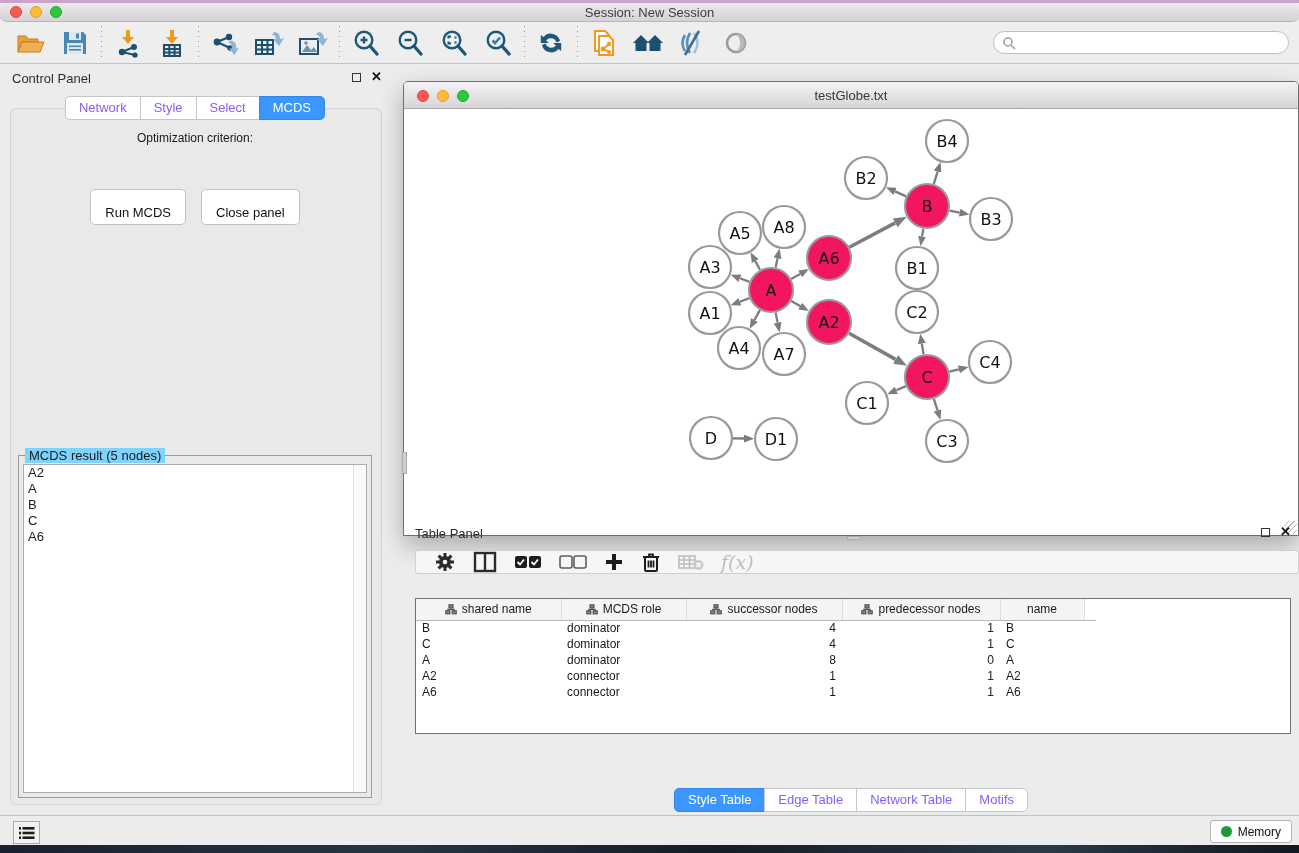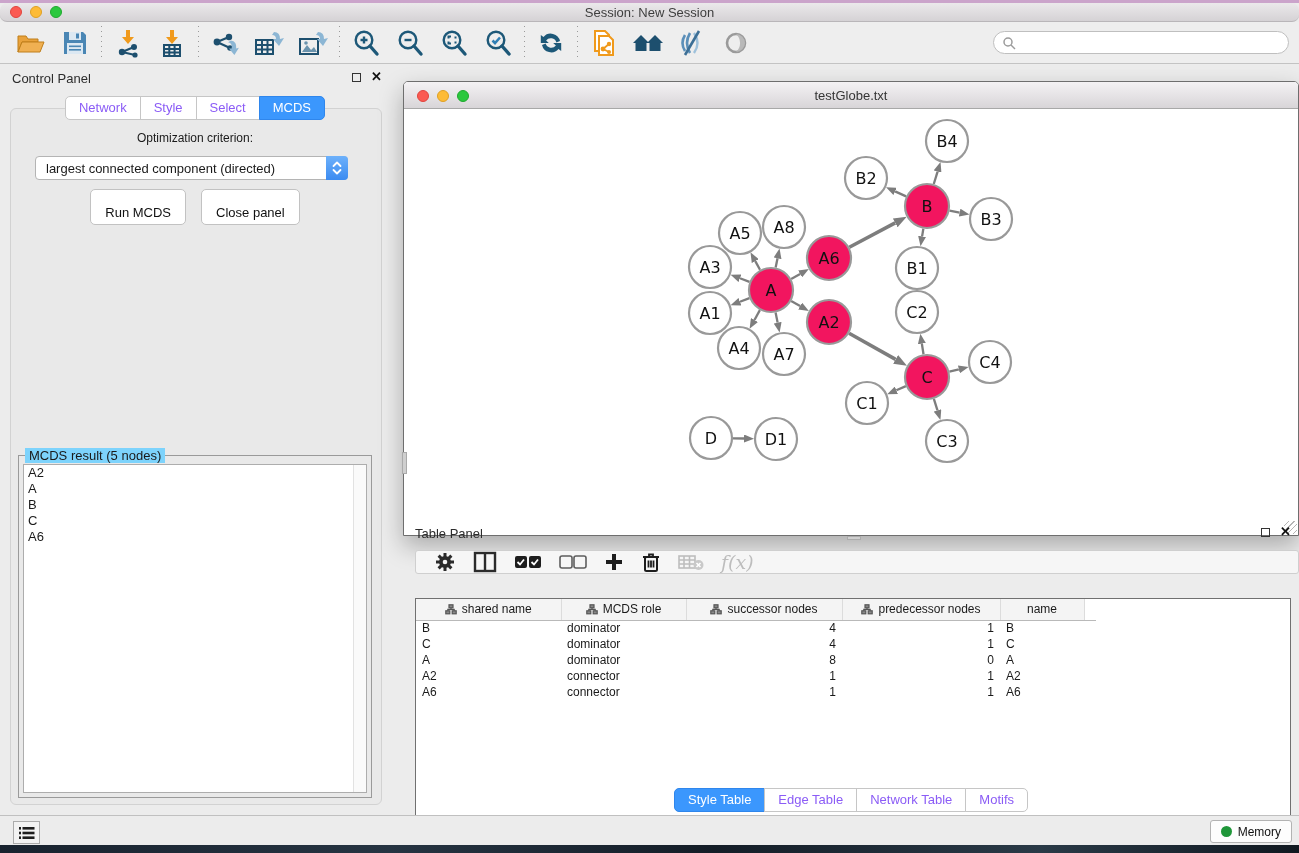--- a/index.html
+++ b/index.html
@@ -67,21 +67,21 @@
   .net-canvas { position:absolute; left:0; top:27px; right:0; bottom:0; background:#fff; overflow:hidden; }
   .left-grip { position:absolute; left:-2px; top:370px; width:5px; height:22px; background:#cfcfcf; border:1px solid #aaa; }
   .corner-grip { position:absolute; right:1px; bottom:1px; width:13px; height:13px;
     background:repeating-linear-gradient(135deg, rgba(0,0,0,0) 0 3px, #b5b5b5 3px 4px); }
   .bottom-grip { position:absolute; left:443px; bottom:-5px; width:14px; height:4px; background:#cfcfcf; border:1px solid #ababab; }
 
   
   .table-panel { position:absolute; left:403px; top:520px; width:896px; height:295px; }
   .tp-toolbar { position:absolute; left:12px; right:0; top:30px; height:24px; background:#f6f6f6;
     border:1px solid #cfcfcf; border-radius:3px; display:flex; align-items:center; gap:17px; padding-left:18px; }
-  .tp-table-wrap { position:absolute; left:12px; right:8px; top:78px; height:246px; background:#fff; border:1px solid #707070; overflow:hidden; }
+  .tp-table-wrap { position:absolute; left:12px; right:8px; top:78px; height:136px; background:#fff; border:1px solid #707070; overflow:hidden; }
   table.data { border-collapse:collapse; table-layout:fixed; font-size:12px; }
   table.data th { background:#f4f4f4; border-right:1px solid #dcdcdc; border-bottom:1px solid #b9b9b9;
     font-weight:normal; height:21px; text-align:center; white-space:nowrap; overflow:hidden; }
   table.data th .hdr-inner { display:flex; align-items:center; justify-content:center; gap:5px; }
   table.data td { height:16px; padding:0 6px; white-space:nowrap; overflow:hidden; }
   td.al { text-align:left; padding-left:10px; }
   td.ar { text-align:right; padding-right:18px; }
   .table-tabs-row { position:absolute; left:0; right:0; top:268px; text-align:center; }
 
   
@@ -268,29 +268,20 @@
     <span class="close-x">✕</span>
   </div>
   <div class="tab-page"></div>
   <div class="control-tabs-row"><span class="seg">
         <span class="tab">Network</span>
         <span class="tab">Style</span>
         <span class="tab">Select</span>
         <span class="tab active">MCDS</span>
       </span></div>
   <div class="opt-label">Optimization criterion:</div>
-  <div class="dropdown">
-    <span class="dd-text">largest connected component (directed)</span>
-    <span class="dd-stepper">
-      <svg width="12" height="16" viewBox="0 0 12 16">
-          <path d="M2.5 6 L6 2.5 L9.5 6" fill="none" stroke="#fff" stroke-width="1.8" stroke-linecap="round" stroke-linejoin="round"></path>
-          <path d="M2.5 10 L6 13.5 L9.5 10" fill="none" stroke="#fff" stroke-width="1.8" stroke-linecap="round" stroke-linejoin="round"></path>
-        </svg>
-    </span>
-  </div>
   <div class="btn-row">
     <button class="mac-btn">Run MCDS</button>
     <button class="mac-btn">Close panel</button>
   </div>
   <div class="result-box">
     <span class="result-legend">MCDS result (5 nodes)</span>
     <div class="result-list">
       <div>
           <div class="result-item">A2</div>
           <div class="result-item">A</div>

